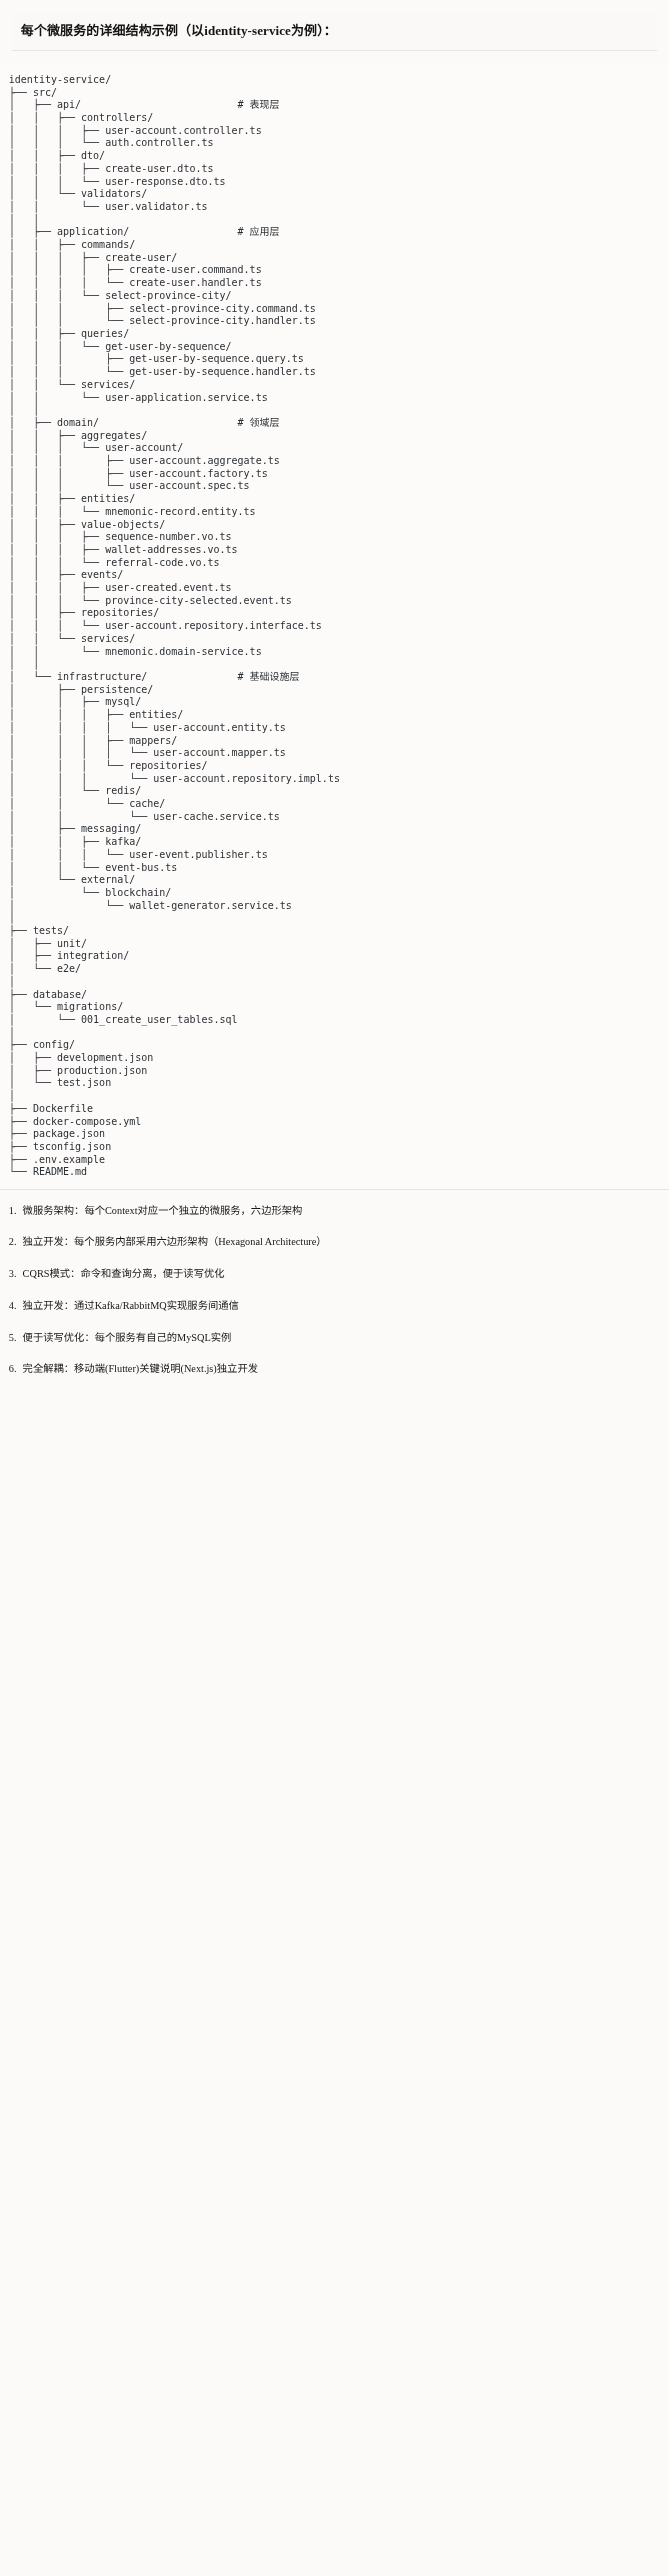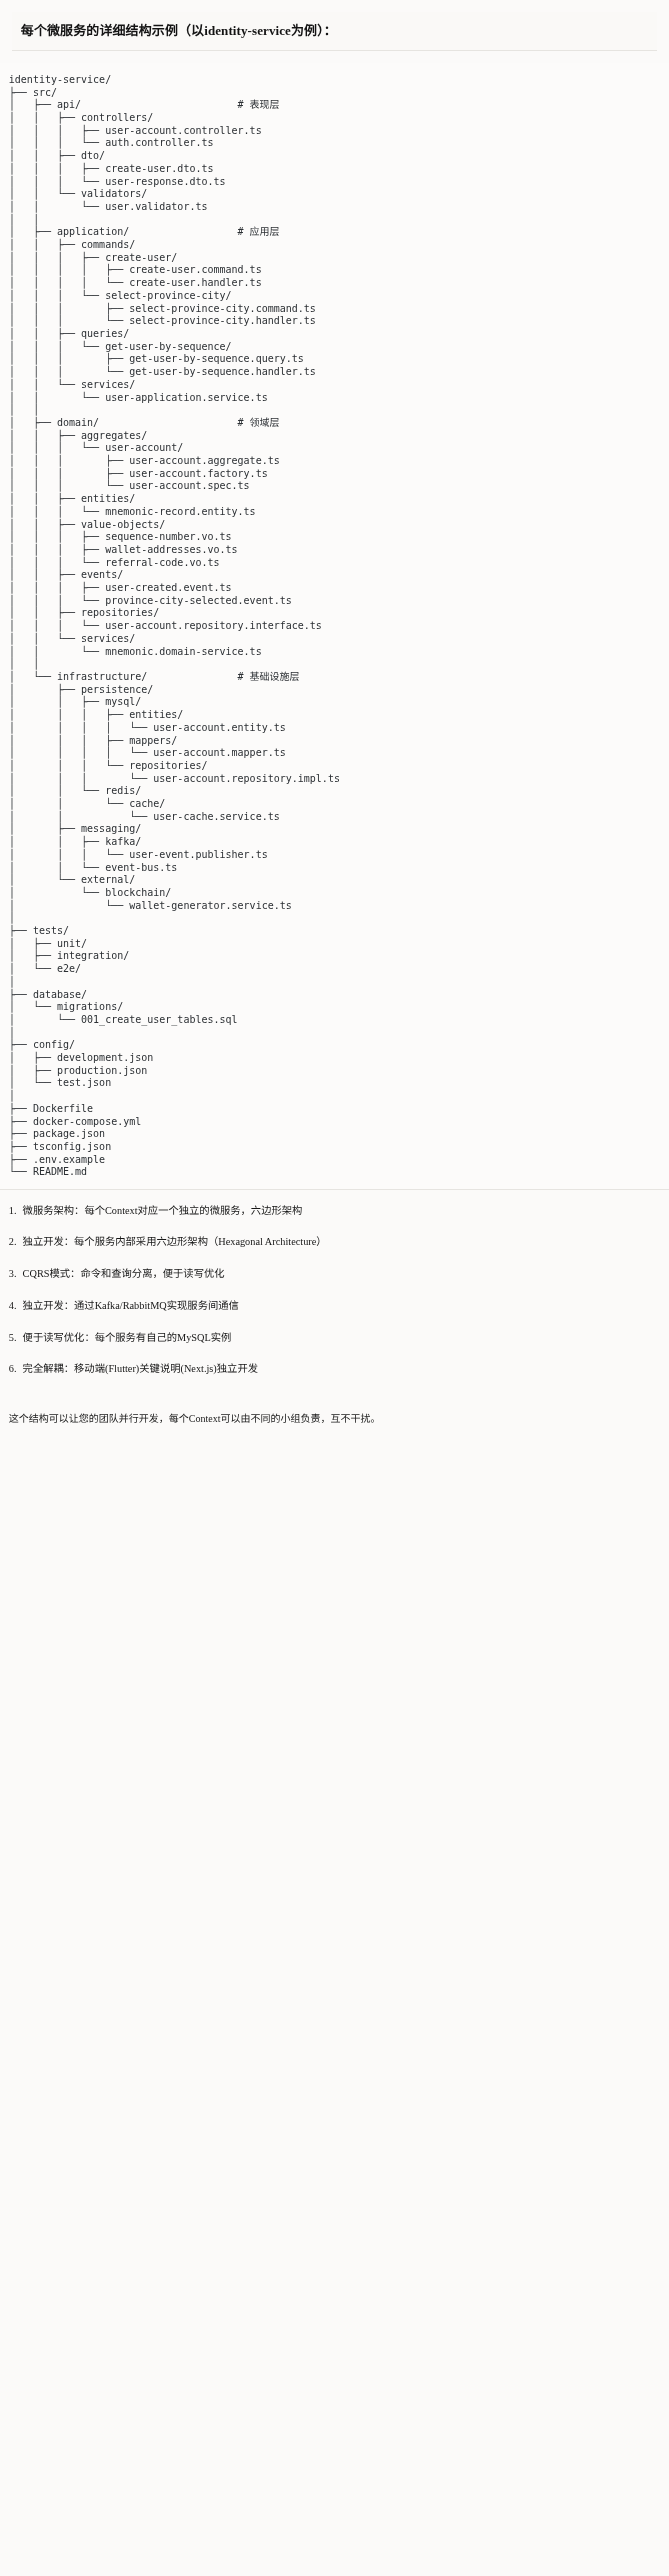--- a/index.html
+++ b/index.html
@@ -212,16 +212,15 @@
       </li>
       <li>
         <span class="num">5.</span><span class="k-term">便于读写优化</span><span>：</span><span>每个服务有自己的MySQL实例</span>
       </li>
       <li>
         <span class="num">6.</span><span class="k-term">完全解耦</span><span>：</span><span>移动端(Flutter)关键说明(Next.js)独立开发</span>
       </li>
     </ol>
   </div>
 
-  <p class="closing">这个结构可以让您的团队并行开发，每个Context可以由不同的小组负责，互不干扰。</p>
 
 </div>
 
 
 </body></html>

